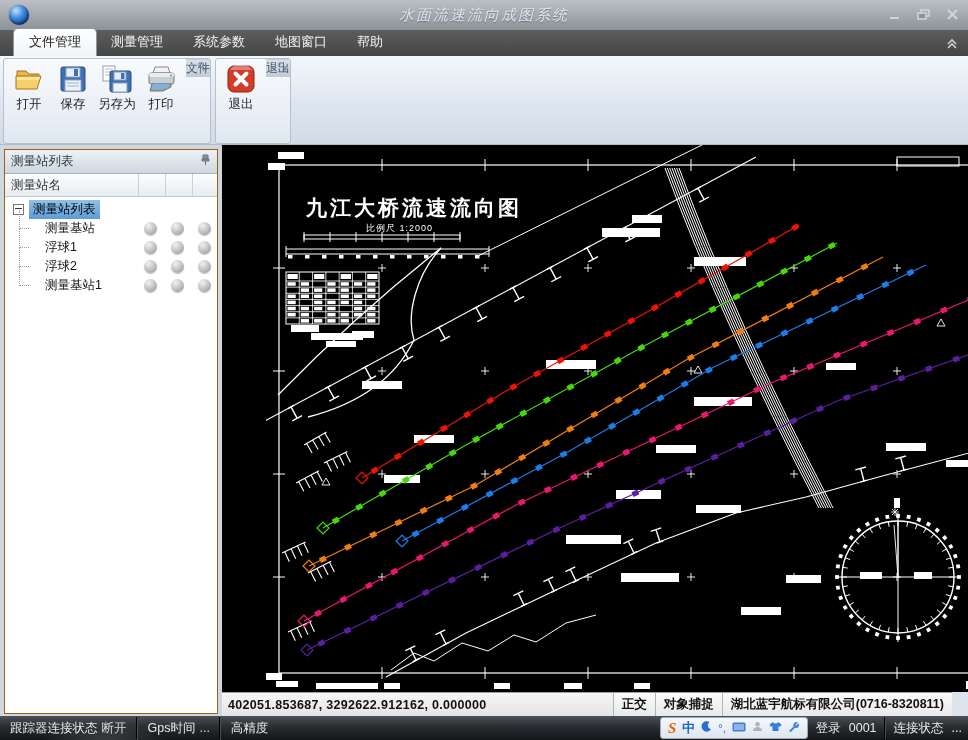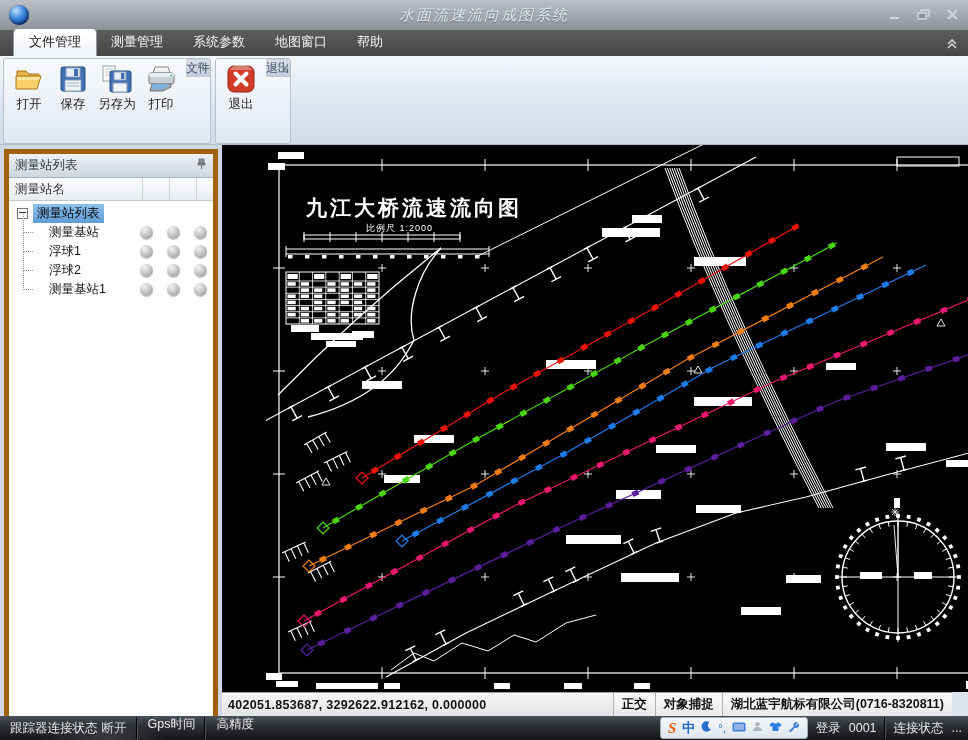--- a/index.html
+++ b/index.html
@@ -40,21 +40,21 @@
     padding-top:2px;font-size:12.5px;color:#1d1d1d;border-radius:3px;}
   .rbtn .ic{width:32px;height:32px;display:flex;align-items:center;justify-content:center;}
   .rlabel{height:17px;background:linear-gradient(#d8e1ea,#bfcbd9);
     border-top:1px solid #c6d0db;font-size:12px;color:#495563;
     display:flex;align-items:center;justify-content:flex-start;position:relative;}
   .launcher{position:absolute;right:3px;bottom:3px;}
 
   
   .sidebar{position:absolute;left:0;top:145px;width:222px;bottom:24px;
     background:#cfd7e1;padding:4px;box-sizing:border-box;}
-  .panel{height:100%;display:flex;flex-direction:column;border:5px solid #a16207;background:#fff;}
+  .panel{height:100%;display:flex;flex-direction:column;border:1px solid #a16207;background:#fff;}
   .panel-header{height:23px;background:linear-gradient(#eef2f6,#cdd6e0);
     border-bottom:1px solid #a8b3c0;display:flex;align-items:center;
     padding:0 6px;font-size:12.5px;color:#2c3640;}
   .panel-header .pin{margin-left:auto;}
   .grid-header{height:22px;display:flex;border-bottom:1px solid #c0c8d1;
     background:linear-gradient(#fcfdfe,#e7ecf2);font-size:12.5px;color:#333;}
   .grid-header .gh{border-right:1px solid #c9d1da;display:flex;align-items:center;padding:0 6px;box-sizing:border-box;}
   .tree{position:relative;flex:1;font-size:12.5px;color:#111;padding-top:3px;}
   .trow{height:19px;display:flex;align-items:center;position:relative;}
   .trow .lbl{padding:1px 4px;white-space:nowrap;}
@@ -80,21 +80,21 @@
   .ms-cell{display:flex;align-items:center;padding:0 8px;border-left:1px solid #aeb4bb;
     background:linear-gradient(#fafafa,#e9e9e9);}
 
   
   .app-statusbar{position:absolute;left:0;right:0;bottom:0;height:24px;
     background:linear-gradient(#4b5157,#2a2d31 45%,#131518);
     display:flex;align-items:center;color:#e9e9e9;font-size:12.5px;overflow:hidden;}
   .app-statusbar::before{content:"";position:absolute;left:40px;bottom:-26px;width:130px;height:44px;
     border-radius:50%;background:radial-gradient(rgba(255,255,255,.18),rgba(255,255,255,0) 70%);}
   .sb-seg{display:flex;gap:4px;padding:0 10px;align-items:center;position:relative;}
-  .sb-seg + .sb-seg{border-left:1px solid #4a4e53;box-shadow:-2px 0 0 -1px #000;flex-direction:column;}
+  .sb-seg + .sb-seg{border-left:1px solid #4a4e53;box-shadow:-2px 0 0 -1px #000;}
   .sb-right{margin-left:auto;display:flex;align-items:center;gap:8px;padding-right:6px;}
   .ime{height:20px;background:linear-gradient(#f5f8fb,#dde5ee);border:1px solid #9fabb9;
     border-radius:3px;display:flex;align-items:center;gap:6px;padding:0 7px;color:#2a6fd0;}
   .ime .sog{color:#f06010;font-weight:bold;font-family:"Liberation Serif",serif;font-size:15px;font-style:italic;}
   .ime .zh{font-weight:bold;font-size:13px;color:#1d63c8;}
   .sb-div{width:1px;align-self:stretch;background:#4a4e53;box-shadow:-1px 0 0 #000;}
 </style>
 </head>
 <body>
 

